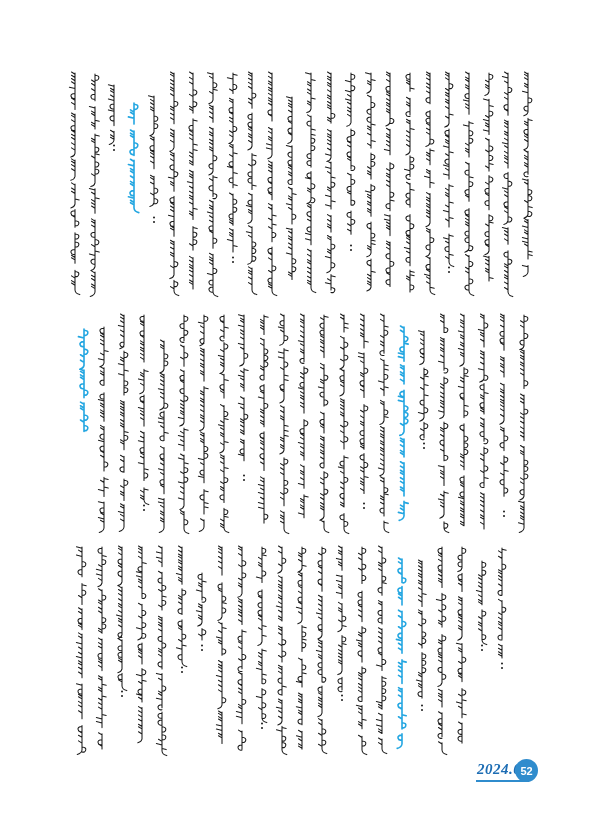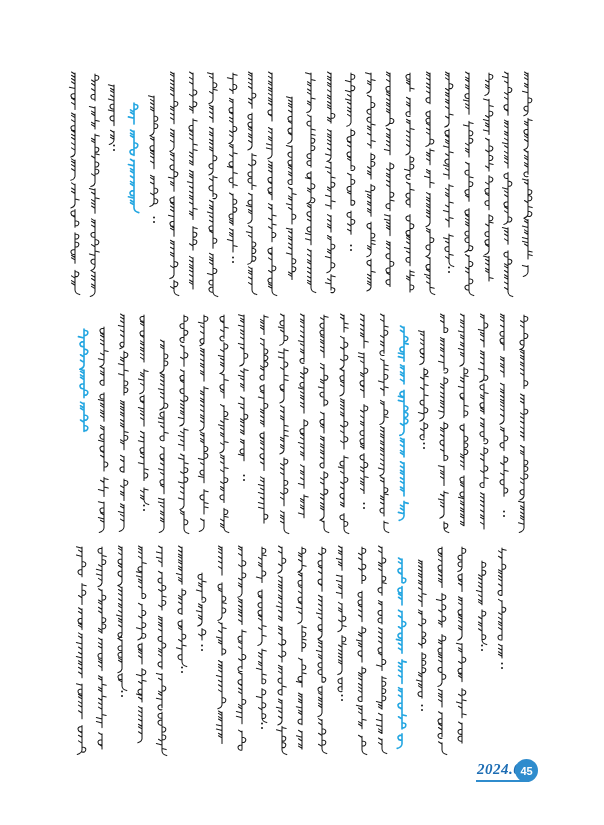--- a/index.html
+++ b/index.html
@@ -286,16 +286,16 @@
           <path d="M9 1.0 L9 48.3 M9 2.2 l4.2 1 M9 6.1 l-3.5 -2.2 M9 11.5 l-3.5 -2.2 M9 17.1 q4.6 0.4 3.7 3.2 q-0.8 2.6 -3.7 1.7 M9 24.9 l-3.5 -2.2 M9 27.3 l-3.5 -2.2 M9 30.7 l-3.5 -2.2 M9 34.1 l-3.5 -2.2 M9 39.2 l-3.5 -2.2 M9 43.3 q-4.8 0.3 -3.9 3.1 q0.8 2.6 3.9 1.8 M9 53.4 L9 92.0 M9 54.6 l-3.5 -2.2 M9 60.0 q4.6 0.4 3.7 3.2 q-0.8 2.6 -3.7 1.7 M9 67.9 l-3.5 -2.2 M9 72.6 l-3.5 -2.2 M9 76.7 l-3.5 -2.2 M9 79.1 l-3.5 -2.2 M9 82.8 l-3.5 -2.2 M9 88.0 q-4.8 0.3 -3.9 3.1 q0.8 2.6 3.9 1.8 M9 98.2 L9 111.0 M9 99.4 l-3.5 -2.2 M9 103.4 l-3.5 -2.2 M9 107.0 l-3.5 -2.2 M9 109.4 l-3.5 -2.2 " fill="none" stroke="#1a1a1a" stroke-width="1.05" stroke-linecap="round" stroke-linejoin="round"></path>
           <circle cx="9" cy="116.5" r="1" fill="#1a1a1a"></circle>
           <circle cx="9" cy="121.0" r="1" fill="#1a1a1a"></circle>
         </svg>
       </section>
   </main>
   <footer class="footer">
     <span class="issue">2024.09</span>
     <span class="rule"></span>
     <span class="badge">
-        <span>45</span>
+        <span>52</span>
       </span>
   </footer>
 </div>
 
 </body></html>

